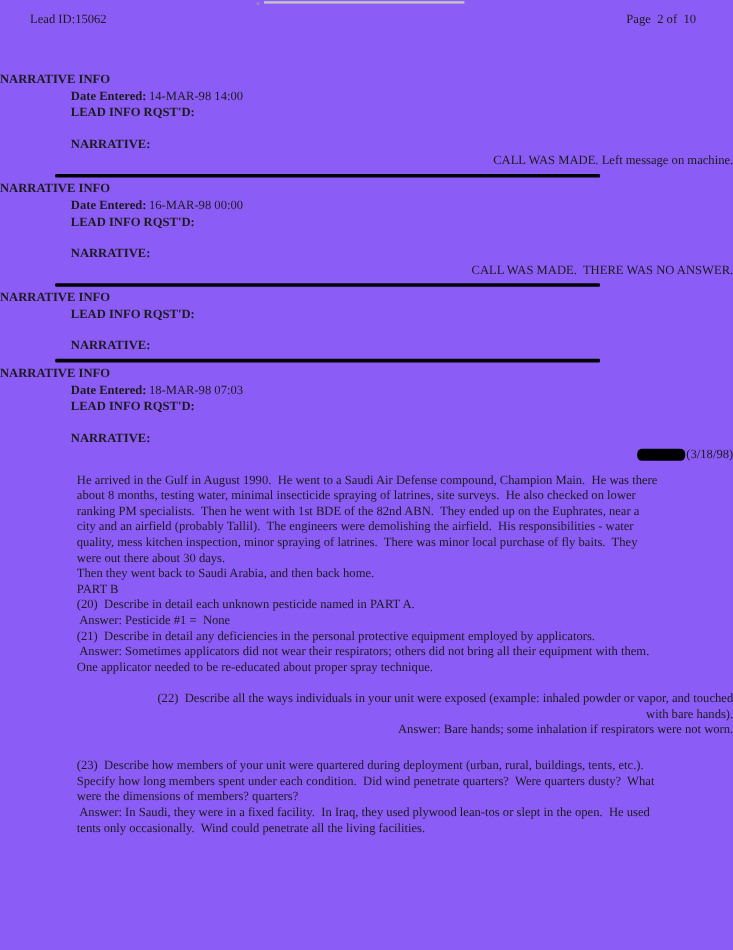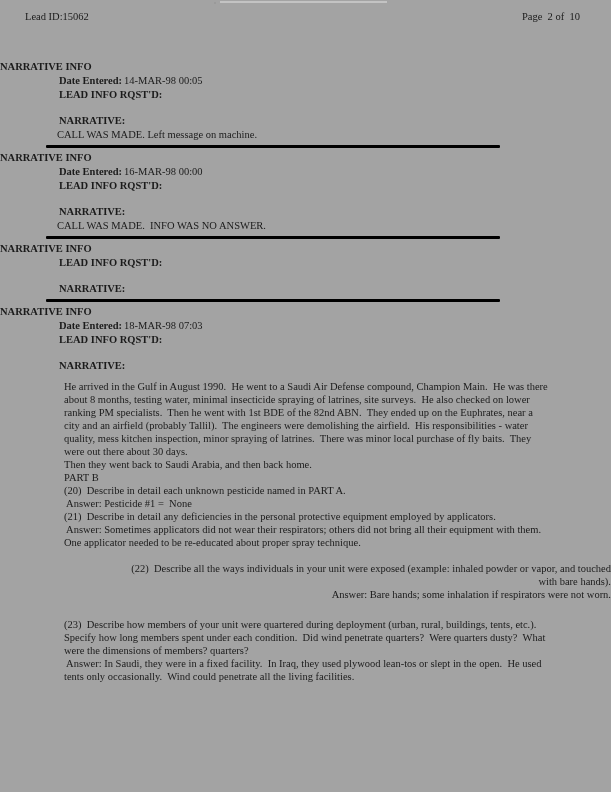--- a/index.html
+++ b/index.html
@@ -5,21 +5,21 @@
   html, body { margin: 0; padding: 0; }
   body {
     background: #e8e8e8;
     font-family: "Liberation Serif", "DejaVu Serif", serif;
   }
   .page {
     position: relative;
     width: 611px;
     height: 792px;
     margin: 0 auto;
-    background: #a3a3a3;
+    background: #8b5cf6;
     color: #1b1b1b;
     overflow: hidden;
   }
   .scan-artifact {
     position: absolute;
     top: 1px;
     left: 220px;
     width: 167px;
     height: 2px;
     background: #c3c3c3;
@@ -65,20 +65,21 @@
     white-space: pre;
   }
   .sec-line .lbl { font-weight: bold; }
   .sec-line .val { margin-left: 2px; }
   .sec-spacer { height: 12px; }
   .sec-content {
     margin-left: 57px;
     font-size: 10.5px;
     line-height: 14px;
     white-space: pre;
+    text-align: right;
   }
   .divider-bar {
     height: 3px;
     background: #000;
     margin: 3px 0 3px 46px;
     width: 454px;
     border-radius: 1px;
   }
   .redaction {
     display: inline-block;
@@ -116,52 +117,53 @@
   <div class="scan-artifact"></div>
   <div class="scan-dot"></div>
 
   <div class="hdr-left">Lead ID:15062</div>
   <div class="hdr-right">Page  2 of  10</div>
 
   <div class="content">
 
     <div>
       <div class="sec-title">NARRATIVE INFO</div>
-      <div class="sec-line"><span class="lbl">Date Entered:</span><span class="val">14-MAR-98 00:05</span></div>
+      <div class="sec-line"><span class="lbl">Date Entered:</span><span class="val">14-MAR-98 14:00</span></div>
       <div class="sec-line"><span class="lbl">LEAD INFO RQST'D:</span></div>
       <div class="sec-spacer"></div>
       <div class="sec-line"><span class="lbl">NARRATIVE:</span></div>
       <div class="sec-content">CALL WAS MADE. Left message on machine.</div>
       <div class="divider-bar"></div>
     </div>
 
     <div>
       <div class="sec-title">NARRATIVE INFO</div>
       <div class="sec-line"><span class="lbl">Date Entered:</span><span class="val">16-MAR-98 00:00</span></div>
       <div class="sec-line"><span class="lbl">LEAD INFO RQST'D:</span></div>
       <div class="sec-spacer"></div>
       <div class="sec-line"><span class="lbl">NARRATIVE:</span></div>
-      <div class="sec-content">CALL WAS MADE.  INFO WAS NO ANSWER.</div>
+      <div class="sec-content">CALL WAS MADE.  THERE WAS NO ANSWER.</div>
       <div class="divider-bar"></div>
     </div>
 
     <div>
       <div class="sec-title">NARRATIVE INFO</div>
       <div class="sec-line"><span class="lbl">LEAD INFO RQST'D:</span></div>
       <div class="sec-spacer"></div>
       <div class="sec-line"><span class="lbl">NARRATIVE:</span></div>
       <div class="divider-bar"></div>
     </div>
 
     <div>
       <div class="sec-title">NARRATIVE INFO</div>
       <div class="sec-line"><span class="lbl">Date Entered:</span><span class="val">18-MAR-98 07:03</span></div>
       <div class="sec-line"><span class="lbl">LEAD INFO RQST'D:</span></div>
       <div class="sec-spacer"></div>
       <div class="sec-line"><span class="lbl">NARRATIVE:</span></div>
+      <div class="sec-content"><span class="redaction r-before"></span><span>(3/18/98)</span></div>
     </div>
 
     <div class="body-block b1">He arrived in the Gulf in August 1990.  He went to a Saudi Air Defense compound, Champion Main.  He was there
 about 8 months, testing water, minimal insecticide spraying of latrines, site surveys.  He also checked on lower
 ranking PM specialists.  Then he went with 1st BDE of the 82nd ABN.  They ended up on the Euphrates, near a
 city and an airfield (probably Tallil).  The engineers were demolishing the airfield.  His responsibilities - water
 quality, mess kitchen inspection, minor spraying of latrines.  There was minor local purchase of fly baits.  They
 were out there about 30 days.
 Then they went back to Saudi Arabia, and then back home.
 PART B

